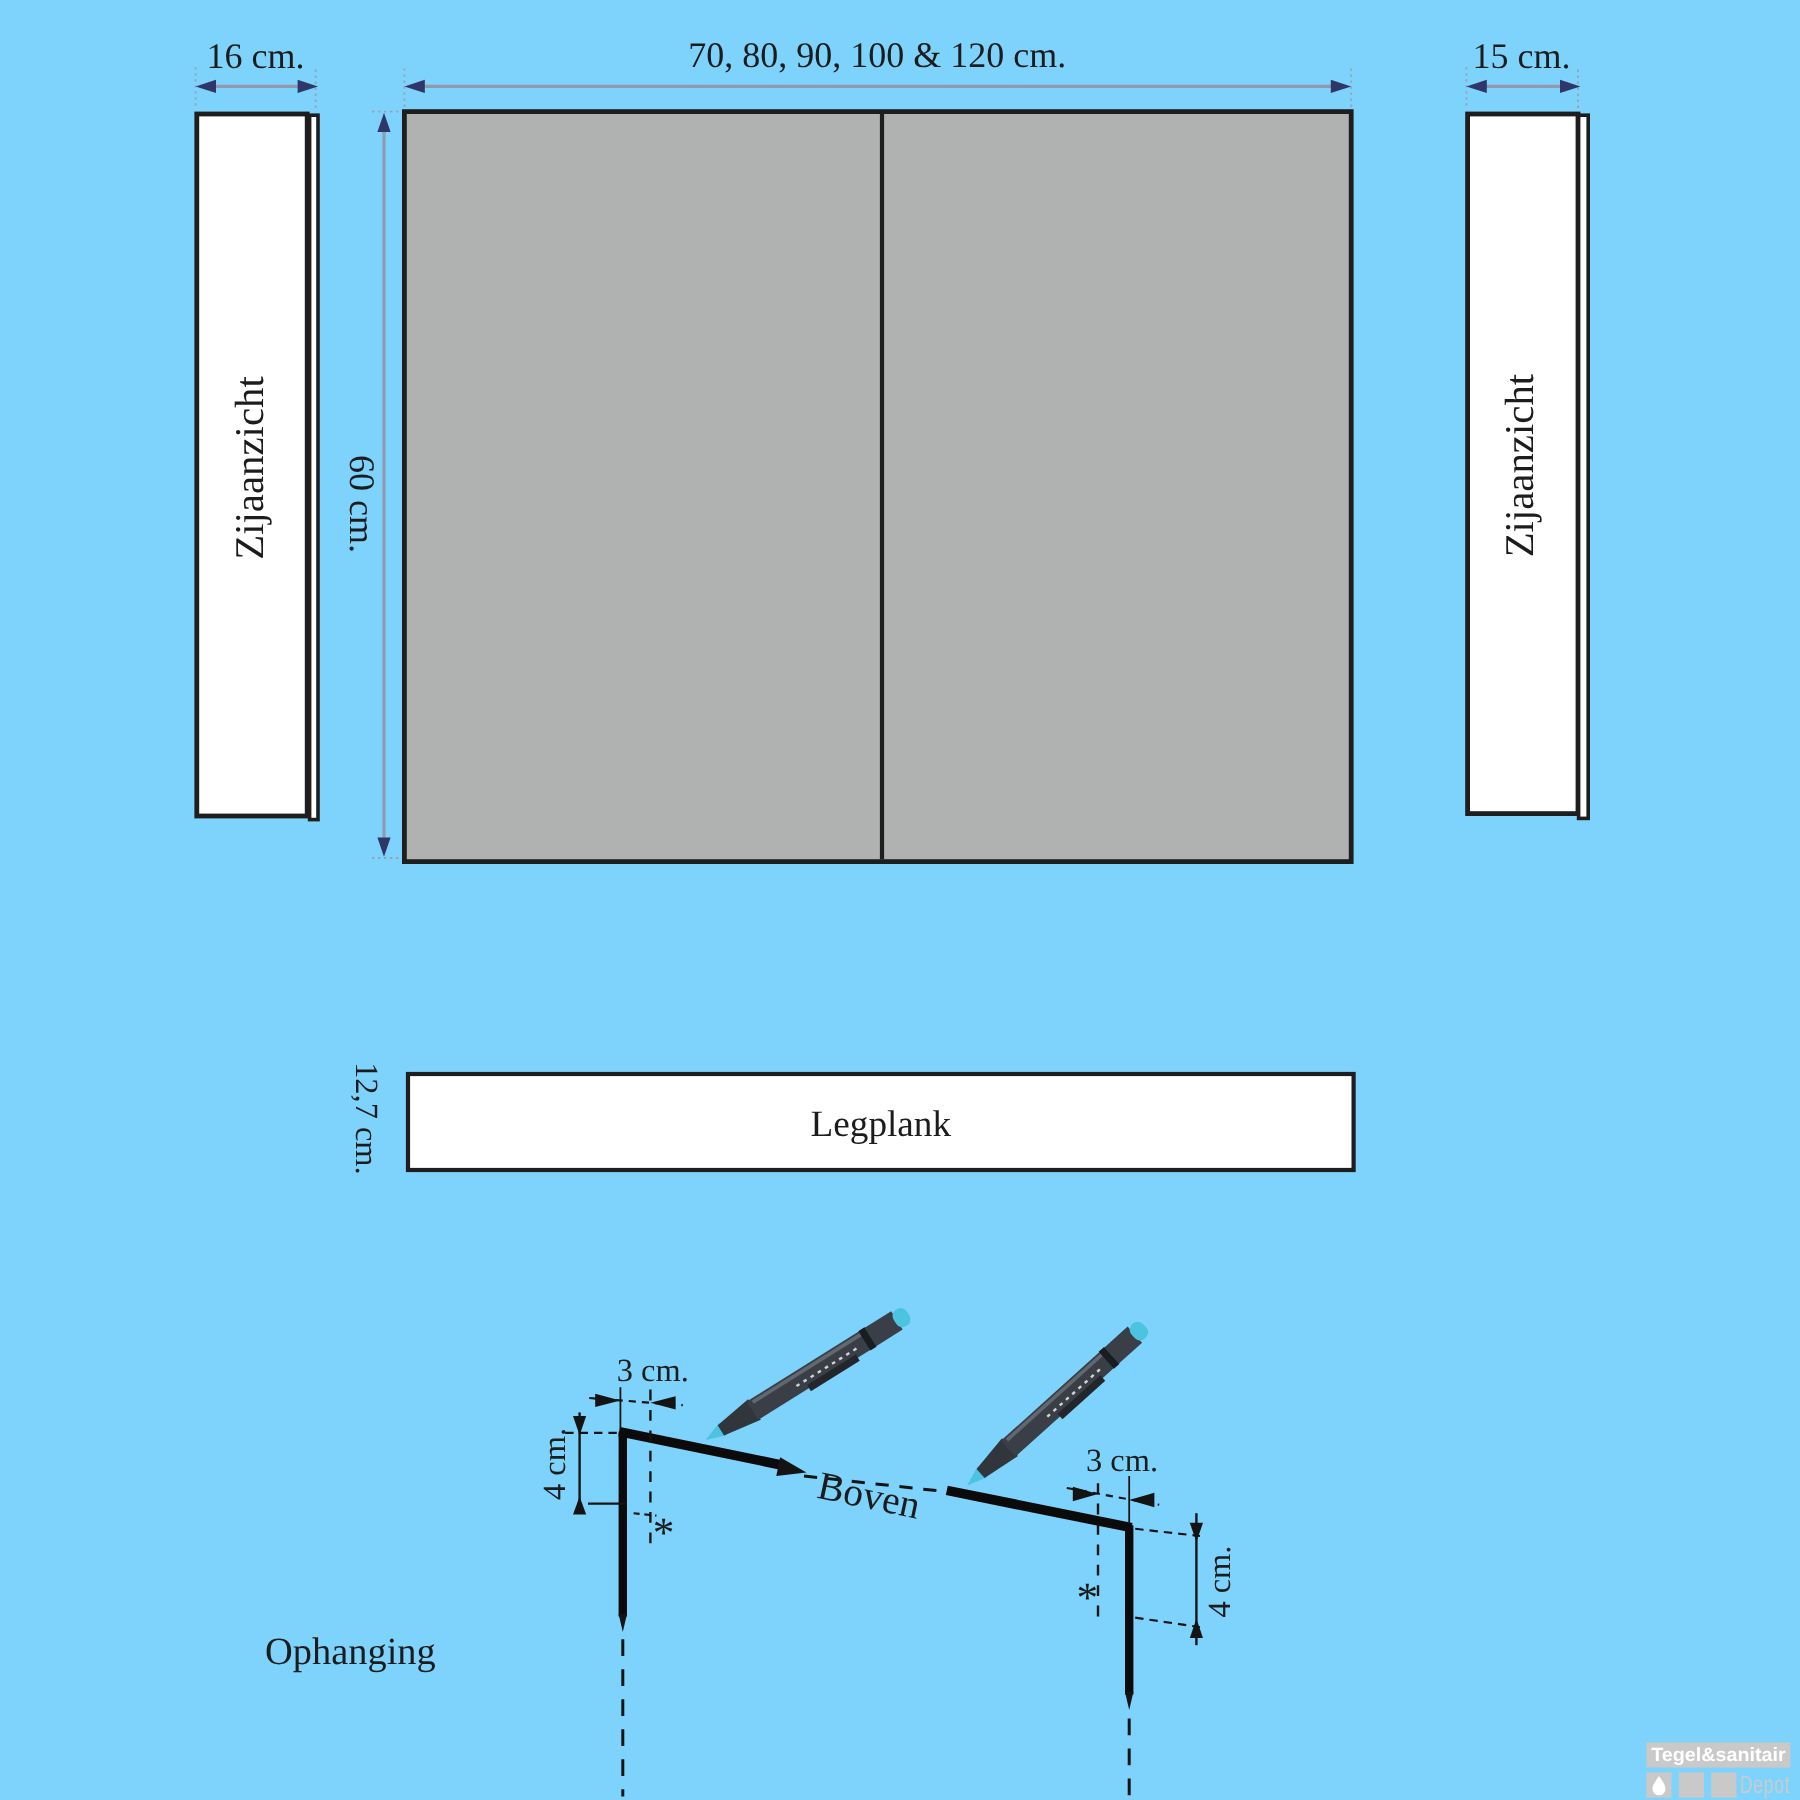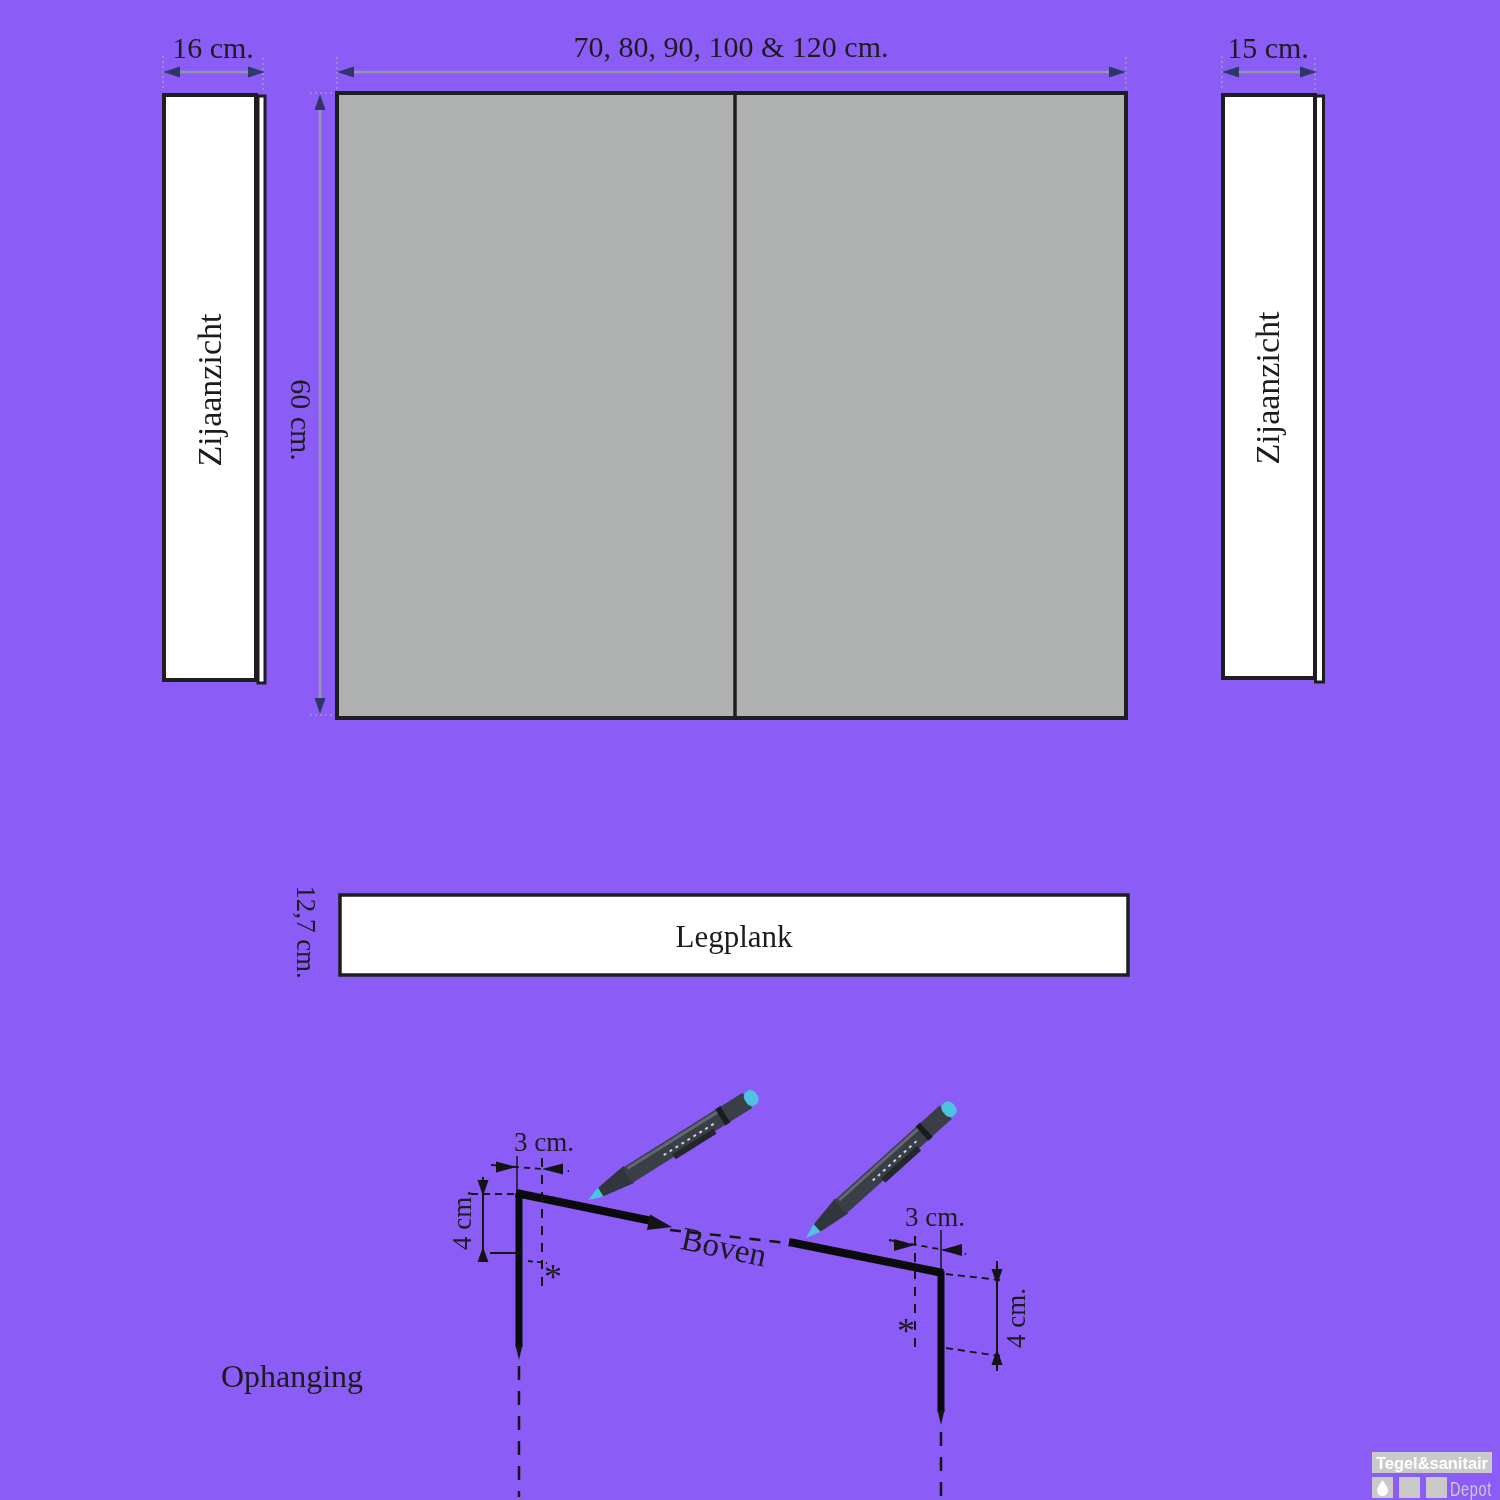--- a/index.html
+++ b/index.html
@@ -1,16 +1,16 @@
 <!DOCTYPE html>
 <html><head>
 <meta charset="utf-8">
 <style>
   html,body { margin:0; padding:0; background:#ffffff; }
-  .stage { position:relative; width:1500px; height:1500px; background:#8b5cf6; overflow:hidden; }
+  .stage { position:relative; width:1500px; height:1500px; background:#7dd3fc; overflow:hidden; }
   svg { position:absolute; left:0; top:0; }
   text { font-family:"Liberation Serif", serif; fill:#1c1c1c; }
   .dim-label   { font-size:30px; }
   .dim-label-s { font-size:27px; }
   .side-label  { font-size:34px; }
   .shelf-label { font-size:31px; }
   .mount-title { font-size:32px; }
   .boven-label { font-size:33px; }
   .star        { font-size:36px; }
   .logo-brand  { font-family:"Liberation Sans", sans-serif; font-size:16px; font-weight:bold; fill:#ffffff; }

